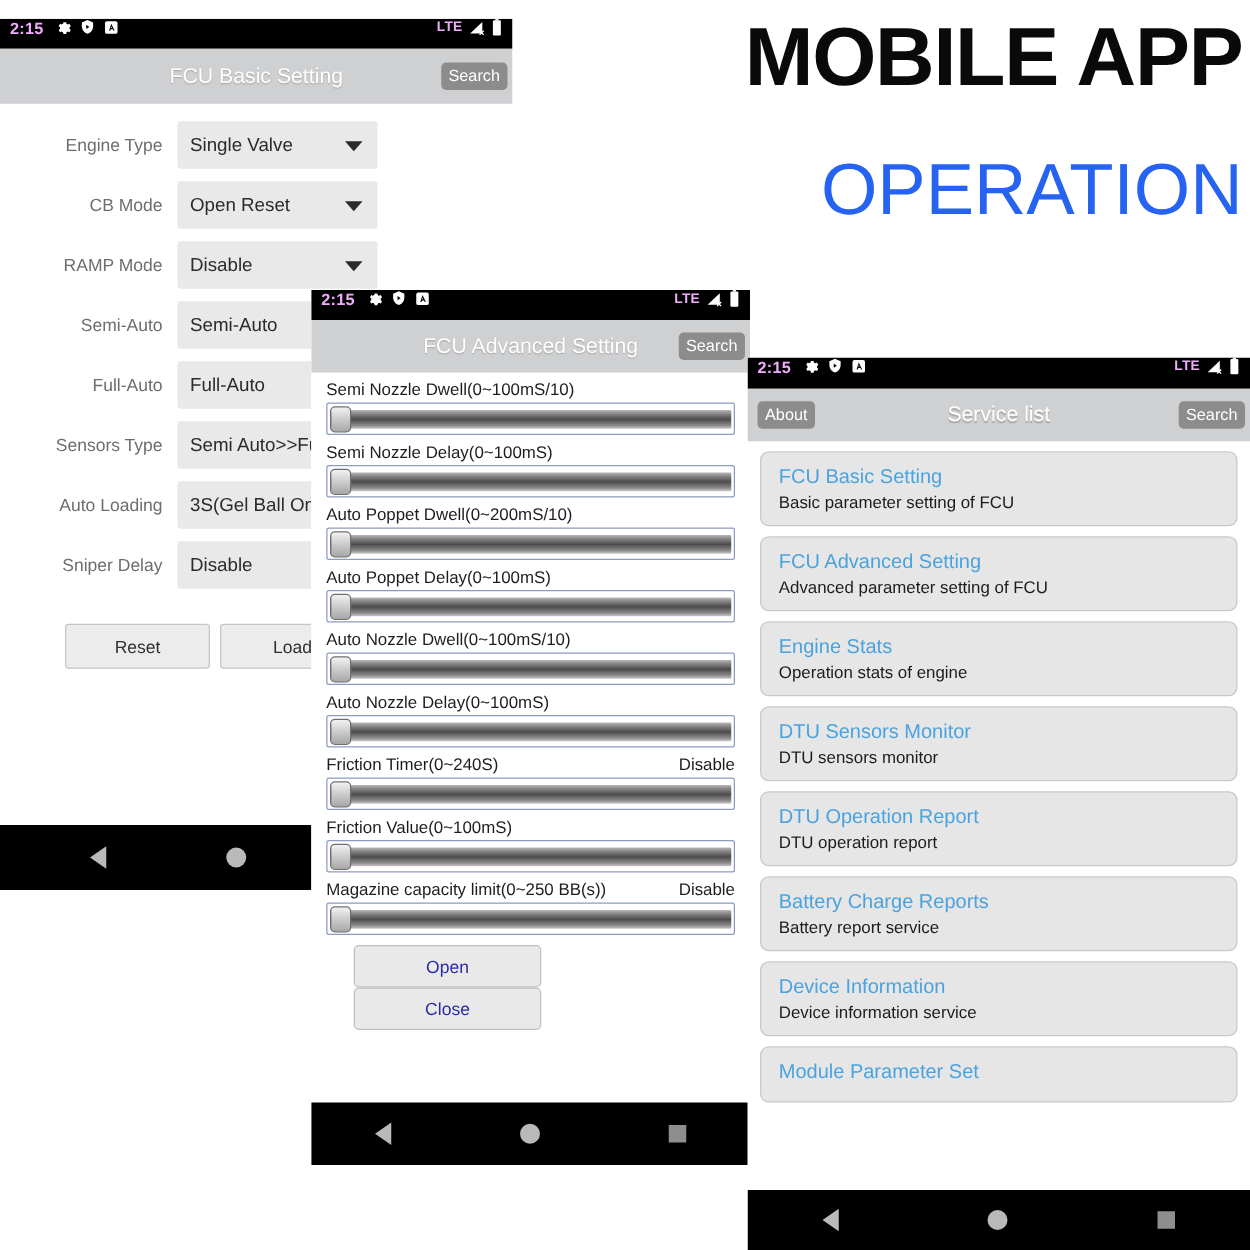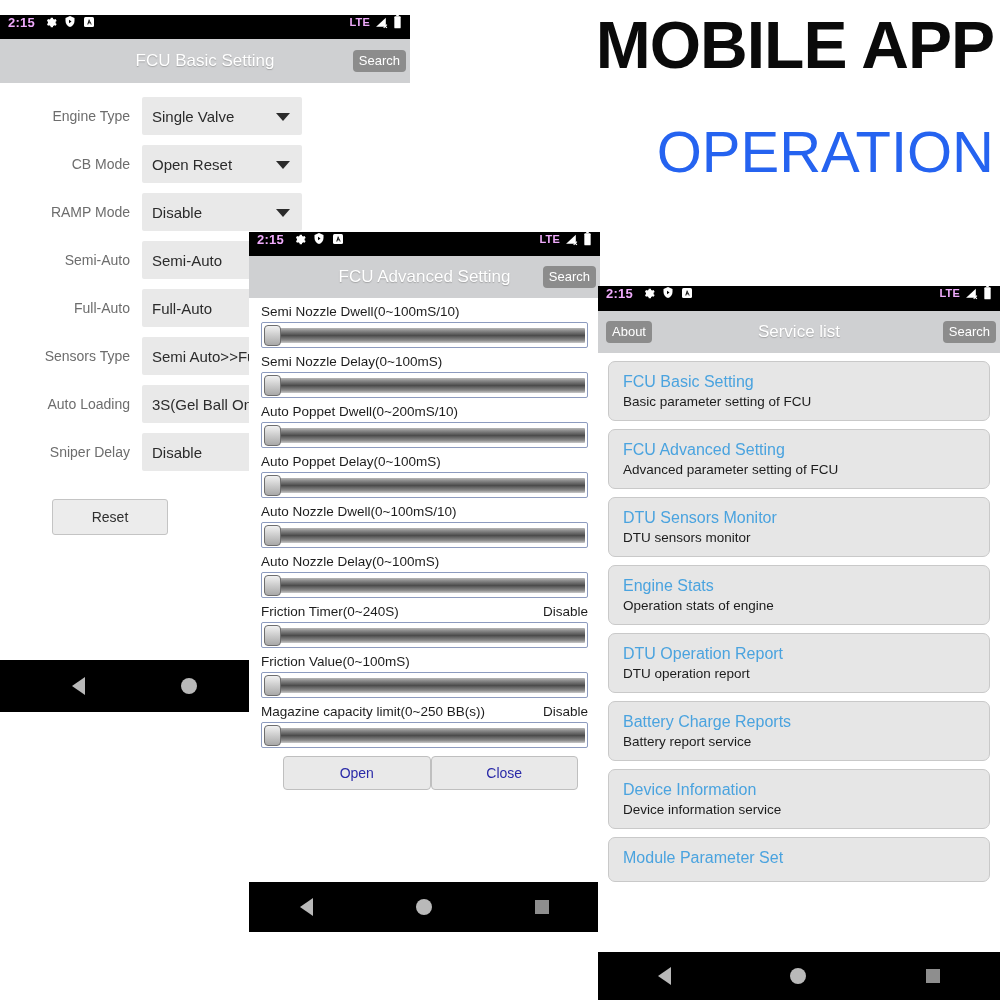--- a/index.html
+++ b/index.html
@@ -64,21 +64,21 @@
     flex: 0 0 auto; width: 160px; height: 38px;
     background: #e9e9e9; border-radius: 2px;
     display: flex; align-items: center; padding: 0 10px;
     font-size: 15px; color: #2b2b2b; position: relative;
     overflow: hidden; white-space: nowrap;
   }
   .caret {
     position:absolute; right: 12px; top: 50%; margin-top:-3px;
     width:0;height:0;border-left:7px solid transparent;border-right:7px solid transparent;border-top:8px solid #2b2b2b;
   }
-  .btnrow { display: flex; gap: 8px; padding: 18px 0 0 52px; justify-content: space-between; }
+  .btnrow { display: flex; gap: 8px; padding: 18px 0 0 52px; }
   .flatbtn {
     width: 116px; height: 36px; background:#ececec;
     border: 1px solid #c4c4c4; border-radius: 3px;
     display:flex; align-items:center; justify-content:center;
     font-size: 14px; color: #2f2f2f;
   }
   #phone1 .navbar { height: 52px; justify-content: flex-start; padding-left: 72px; gap: 96px; }
 
   
   #phone2 { left: 249px; top: 232px; width: 351px; height: 700px; }
@@ -97,21 +97,21 @@
   .slider-track {
     position:absolute; left:2px; right:2px; top:5px; height:15px;
     background: linear-gradient(180deg,#b8b8b8 0%,#8a8a8a 18%,#4c4c4c 50%,#8a8a8a 82%,#c9c9c9 100%);
     border-radius:1px;
   }
   .slider-thumb {
     position:absolute; left:2px; top:2px; width:17px; height:21px;
     border-radius:4px; border:1px solid #6e6e6e;
     background: linear-gradient(180deg,#f2f2f2 0%,#cfcfcf 45%,#a8a8a8 100%);
   }
-  .oc-row { display:flex; padding: 8px 10px 0 22px; }
+  .oc-row { display:flex; padding: 8px 10px 0 22px; flex-direction: column; }
   .oc-btn {
     width: 150px; height: 34px; background:#e9e9e9;
     border:1px solid #bfbfbf; border-radius:4px;
     display:flex; align-items:center; justify-content:center;
     font-size:14px; color:#2a2aa8;
   }
   #phone2 .navbar { height: 50px; }
 
   
   #phone3 { left: 598px; top: 286px; width: 402px; height: 714px; }
@@ -463,26 +463,26 @@
     <div class="list">
       <div class="card">
         <div class="card-title">FCU Basic Setting</div>
         <div class="card-sub">Basic parameter setting of FCU</div>
       </div>
       <div class="card">
         <div class="card-title">FCU Advanced Setting</div>
         <div class="card-sub">Advanced parameter setting of FCU</div>
       </div>
       <div class="card">
+        <div class="card-title">Engine Stats</div>
+        <div class="card-sub">Operation stats of engine</div>
+      </div>
+      <div class="card">
         <div class="card-title">DTU Sensors Monitor</div>
         <div class="card-sub">DTU sensors monitor</div>
-      </div>
-      <div class="card">
-        <div class="card-title">Engine Stats</div>
-        <div class="card-sub">Operation stats of engine</div>
       </div>
       <div class="card">
         <div class="card-title">DTU Operation Report</div>
         <div class="card-sub">DTU operation report</div>
       </div>
       <div class="card">
         <div class="card-title">Battery Charge Reports</div>
         <div class="card-sub">Battery report service</div>
       </div>
       <div class="card">

